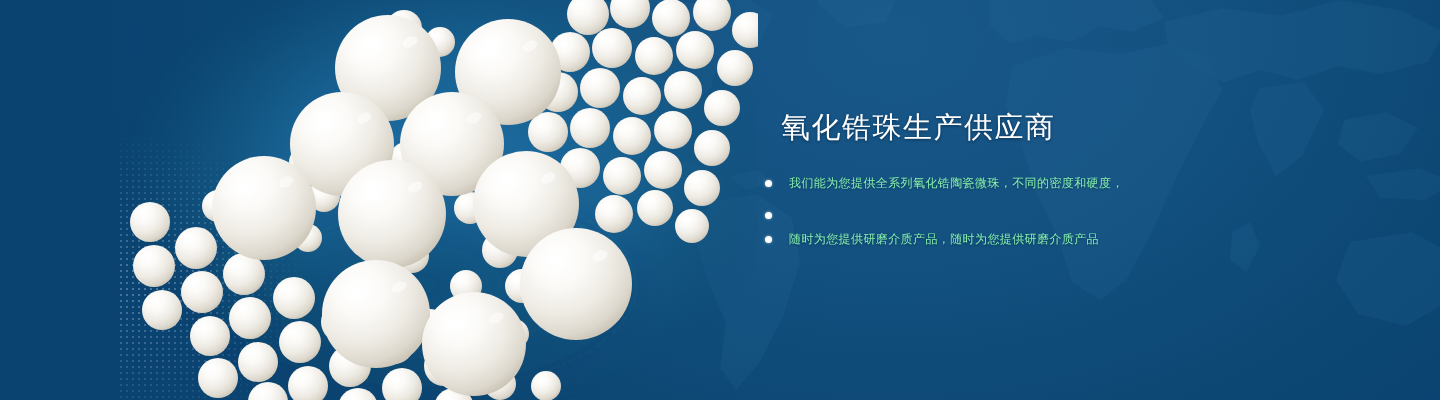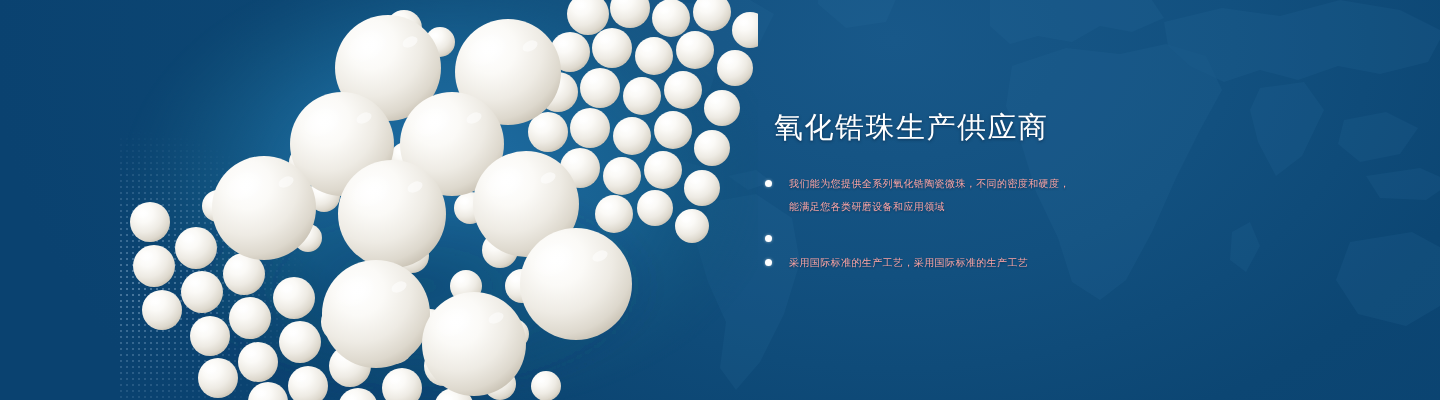--- a/index.html
+++ b/index.html
@@ -59,41 +59,41 @@
   
   .copy{
     position:absolute;left:765px;top:108px;width:620px;
   }
   .headline{
     color:#ffffff;
     font-size:29px;
     line-height:38px;
     letter-spacing:1.5px;
     font-weight:400;
-    margin:0 0 26px 9px;
+    margin:0 0 26px 16px;
     text-shadow:0 1px 3px rgba(0,20,45,.55);
     white-space:nowrap;
   }
   .bullets{list-style:none;margin:0;padding:0;}
   .bullet{
     display:flex;
     align-items:flex-start;
     margin-bottom:9px;
   }
   .bullet:last-child{margin-bottom:0;}
   .dot{
     flex:0 0 auto;
     width:7px;height:7px;border-radius:50%;
     background:#ffffff;
     margin-top:8px;margin-right:17px;
     box-shadow:0 0 3px rgba(255,255,255,.55);
   }
   .btext{
-    color:#fca5a5;
-    font-size:10px;
+    color:#86efac;
+    font-size:12px;
     line-height:23px;
     letter-spacing:.4px;
     text-shadow:0 1px 2px rgba(0,20,45,.45);
   }
   .btext .l2{display:block;}
 </style>
 </head>
 <body>
 
 <div class="banner">
@@ -534,31 +534,30 @@
   <div class="copy">
 
     <h1 class="headline">氧化锆珠生产供应商</h1>
 
     <ul class="bullets">
 
       <li class="bullet">
         <span class="dot"></span>
         <span class="btext">
           <span>我们能为您提供全系列氧化锆陶瓷微珠，不同的密度和硬度，</span>
-          <span class="l2">能满足您各类研磨设备和应用领域</span>
         </span>
       </li>
 
       <li class="bullet">
         <span class="dot"></span>
       </li>
 
       <li class="bullet">
         <span class="dot"></span>
         <span class="btext">
-          <span>采用国际标准的生产工艺，采用国际标准的生产工艺</span>
+          <span>随时为您提供研磨介质产品，随时为您提供研磨介质产品</span>
         </span>
       </li>
 
     </ul>
   </div>
 
 </div>
 
 </body></html>

